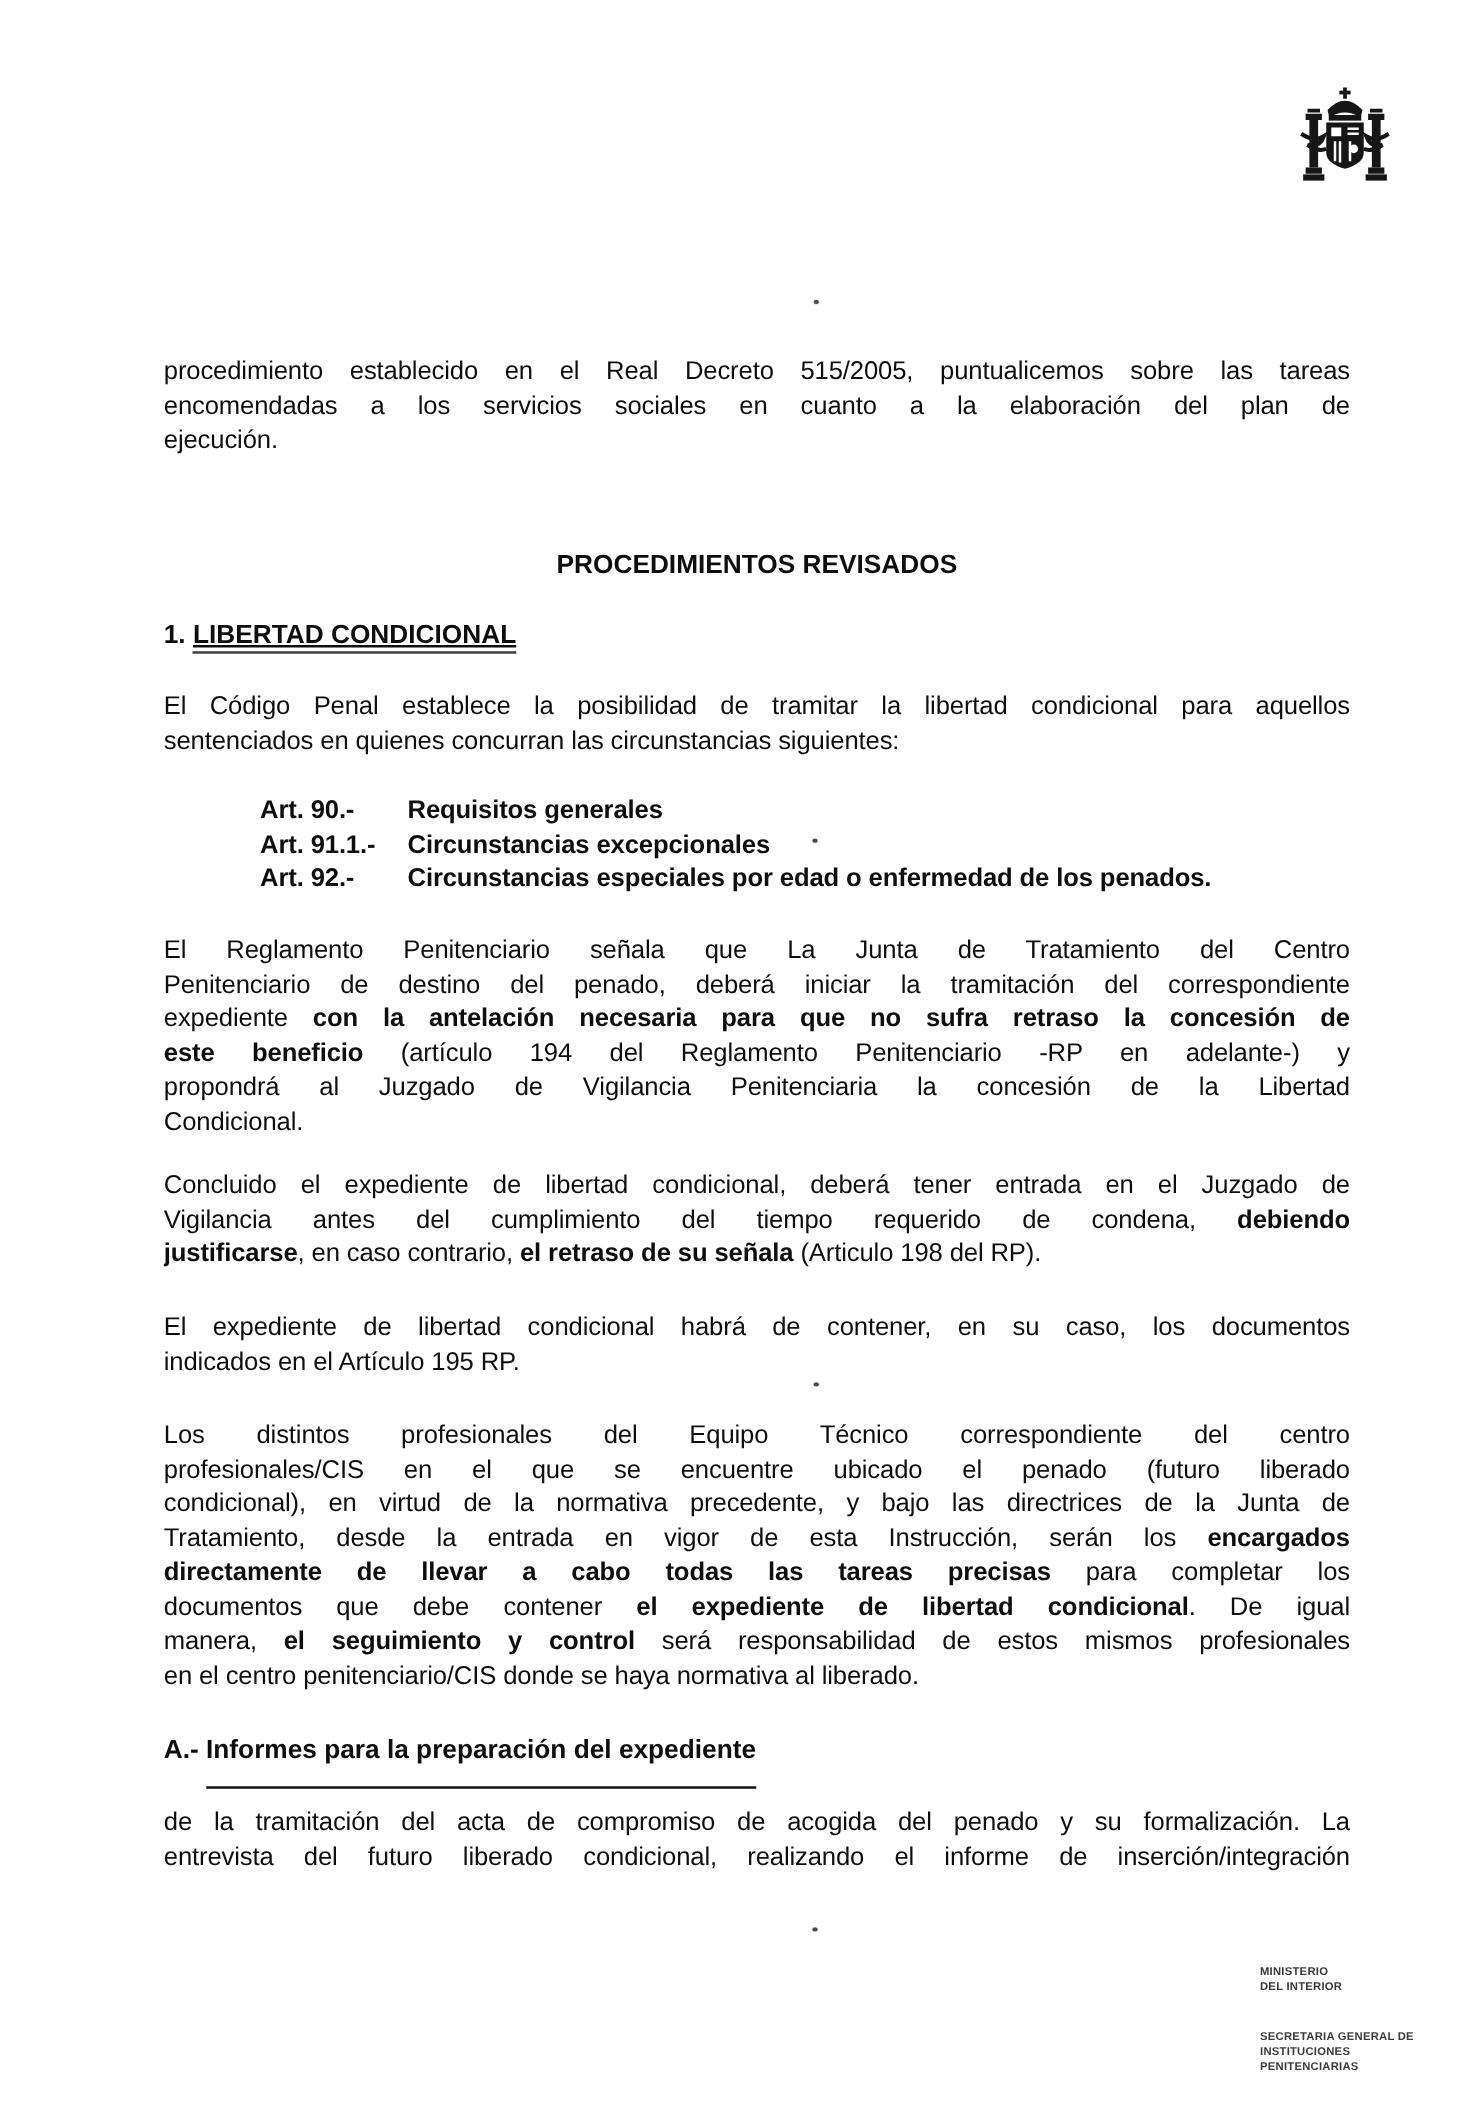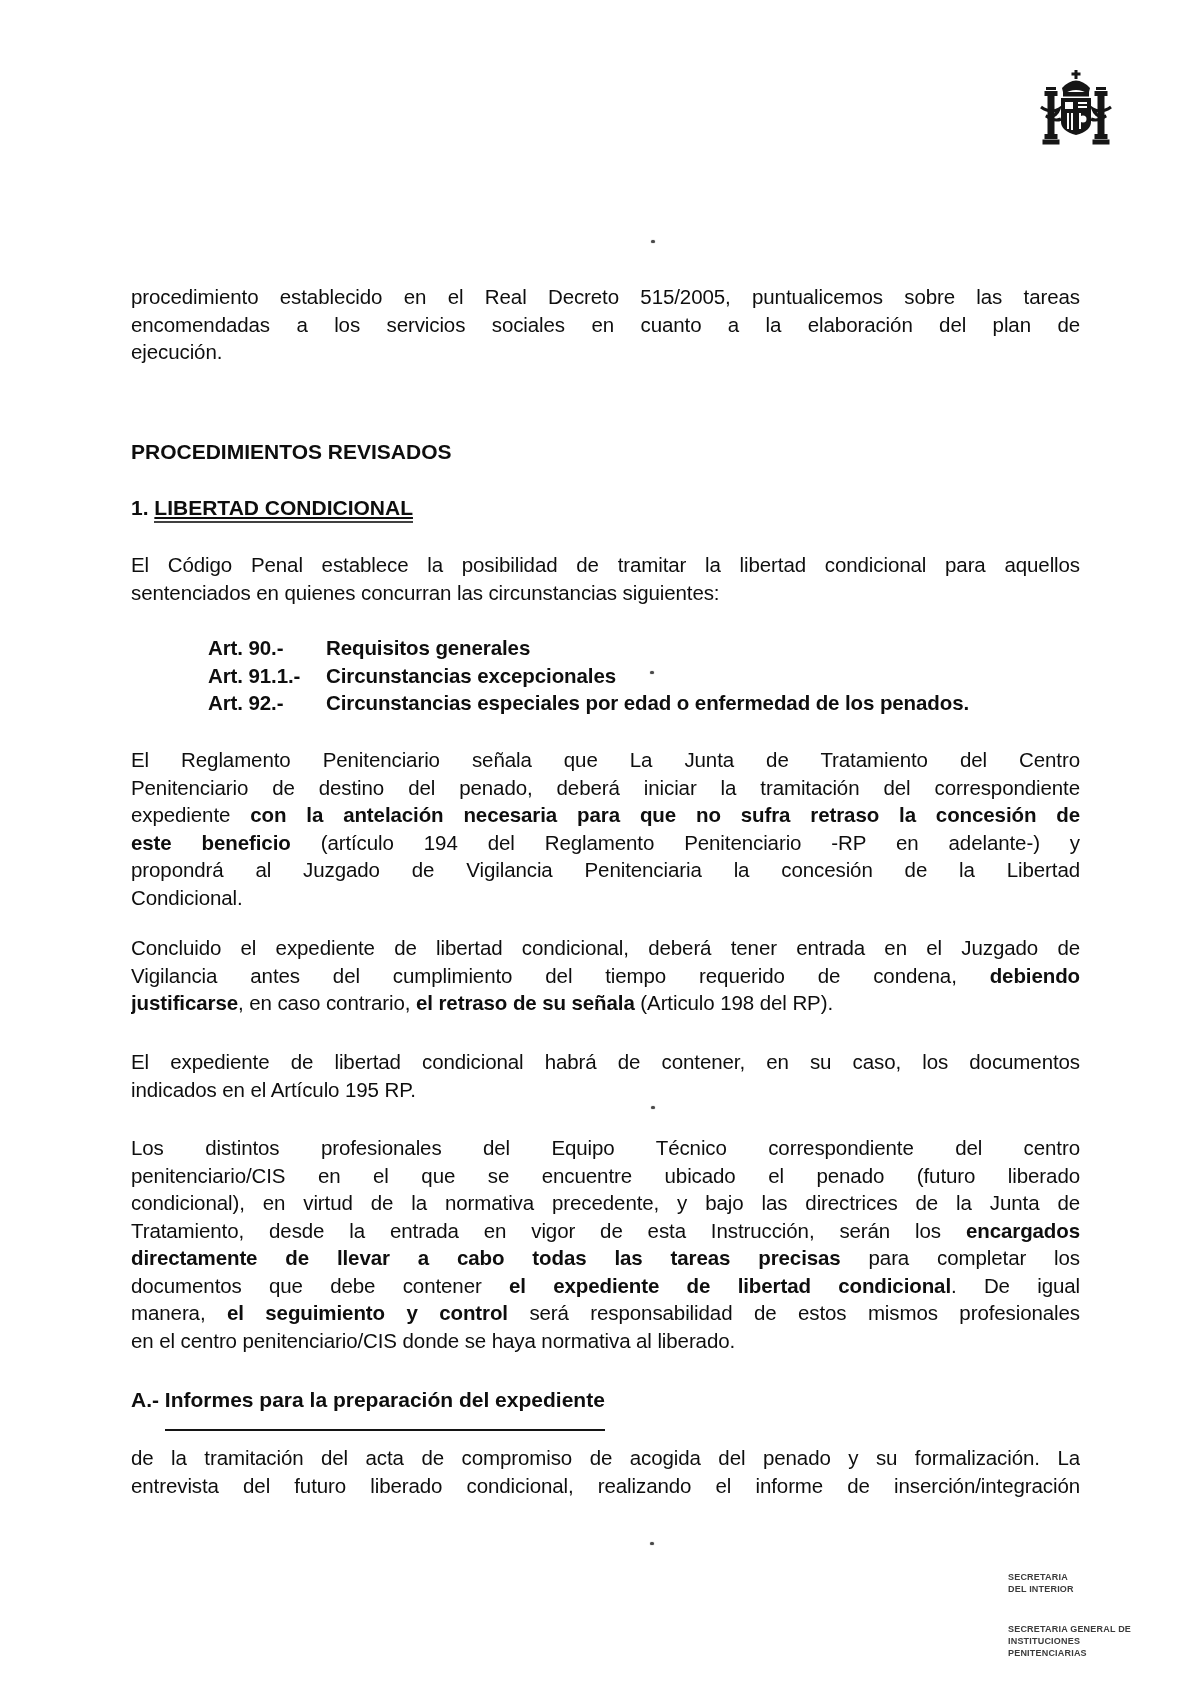--- a/index.html
+++ b/index.html
@@ -65,21 +65,21 @@
       <circle cx="45" cy="50" r="3.5"></circle>
     </g>
   </svg>
 
   <div id="doc">
       <div class="block" style="top: 247px; margin-top: 36px;">
         <div class="line j"><span>procedimiento establecido en el Real Decreto 515/2005, puntualicemos sobre las tareas</span></div>
         <div class="line j"><span>encomendadas a los servicios sociales en cuanto a la elaboración del plan de</span></div>
         <div class="line"><span>ejecución.</span></div>
       </div>
-      <div class="block h h1" style="top: 438px;">PROCEDIMIENTOS REVISADOS</div>
+      <div class="block h h1" style="top: 438px; text-align: center;">PROCEDIMIENTOS REVISADOS</div>
       <div class="block h h2" style="top: 494px;"><span>1. </span><span class="u2">LIBERTAD CONDICIONAL</span></div>
       <div class="block" style="top: 551px;">
         <div class="line j"><span>El Código Penal establece la posibilidad de tramitar la libertad condicional para aquellos</span></div>
         <div class="line"><span>sentenciados en quienes concurran las circunstancias siguientes:</span></div>
       </div>
       <div class="block" style="top: 634px;">
         <div class="list-row"><span class="list-label">Art. 90.-</span><span>Requisitos generales</span></div>
         <div class="list-row"><span class="list-label">Art. 91.1.-</span><span>Circunstancias excepcionales</span></div>
         <div class="list-row"><span class="list-label">Art. 92.-</span><span>Circunstancias especiales por edad o enfermedad de los penados.</span></div>
       </div>
@@ -95,21 +95,21 @@
         <div class="line j"><span>Concluido el expediente de libertad condicional, deberá tener entrada en el Juzgado de</span></div>
         <div class="line j"><span>Vigilancia antes del cumplimiento del tiempo requerido de condena, </span><span class="b">debiendo</span></div>
         <div class="line"><span class="b">justificarse</span><span>, en caso contrario, </span><span class="b">el retraso de su señala</span><span> (Articulo 198 del RP).</span></div>
       </div>
       <div class="block" style="top: 1048px;">
         <div class="line j"><span>El expediente de libertad condicional habrá de contener, en su caso, los documentos</span></div>
         <div class="line"><span>indicados en el Artículo 195 RP.</span></div>
       </div>
       <div class="block" style="top: 1134px;">
         <div class="line j"><span>Los distintos profesionales del Equipo Técnico correspondiente del centro</span></div>
-        <div class="line j"><span>penitenciario/CIS en el que se encuentre ubicado el penado (futuro liberado</span></div>
+        <div class="line j"><span>profesionales/CIS en el que se encuentre ubicado el penado (futuro liberado</span></div>
         <div class="line j"><span>condicional), en virtud de la normativa precedente, y bajo las directrices de la Junta de</span></div>
         <div class="line j"><span>Tratamiento, desde la entrada en vigor de esta Instrucción, serán los </span><span class="b">encargados</span></div>
         <div class="line j"><span class="b">directamente de llevar a cabo todas las tareas precisas</span><span> para completar los</span></div>
         <div class="line j"><span>documentos que debe contener </span><span class="b">el expediente de libertad condicional</span><span>. De igual</span></div>
         <div class="line j"><span>manera, </span><span class="b">el seguimiento y control</span><span> será responsabilidad de estos mismos profesionales</span></div>
         <div class="line"><span>en el centro penitenciario/CIS donde se haya normativa al liberado.</span></div>
       </div>
       <div class="block h h3" style="top: 1386px;"><span>A.- </span><span class="u1">Informes para la preparación del expediente</span></div>
       <div class="block" style="top: 1444px;">
         <div class="line j"><span>de la tramitación del acta de compromiso de acogida del penado y su formalización. La</span></div>
@@ -118,20 +118,20 @@
     </div>
 
   <div id="specks">
       <div class="dot" style="left: 651px; top: 240px;"></div>
       <div class="dot" style="left: 650px; top: 671px;"></div>
       <div class="dot" style="left: 651px; top: 1106px;"></div>
       <div class="dot" style="left: 650px; top: 1542px;"></div>
     </div>
 
   <div class="footer">
-    <div>SECRETARIA</div>
+    <div>MINISTERIO</div>
     <div>DEL INTERIOR</div>
     <div class="gap"></div>
     <div>SECRETARIA GENERAL DE</div>
     <div>INSTITUCIONES</div>
     <div>PENITENCIARIAS</div>
   </div>
 </div>
 
 </body></html>

